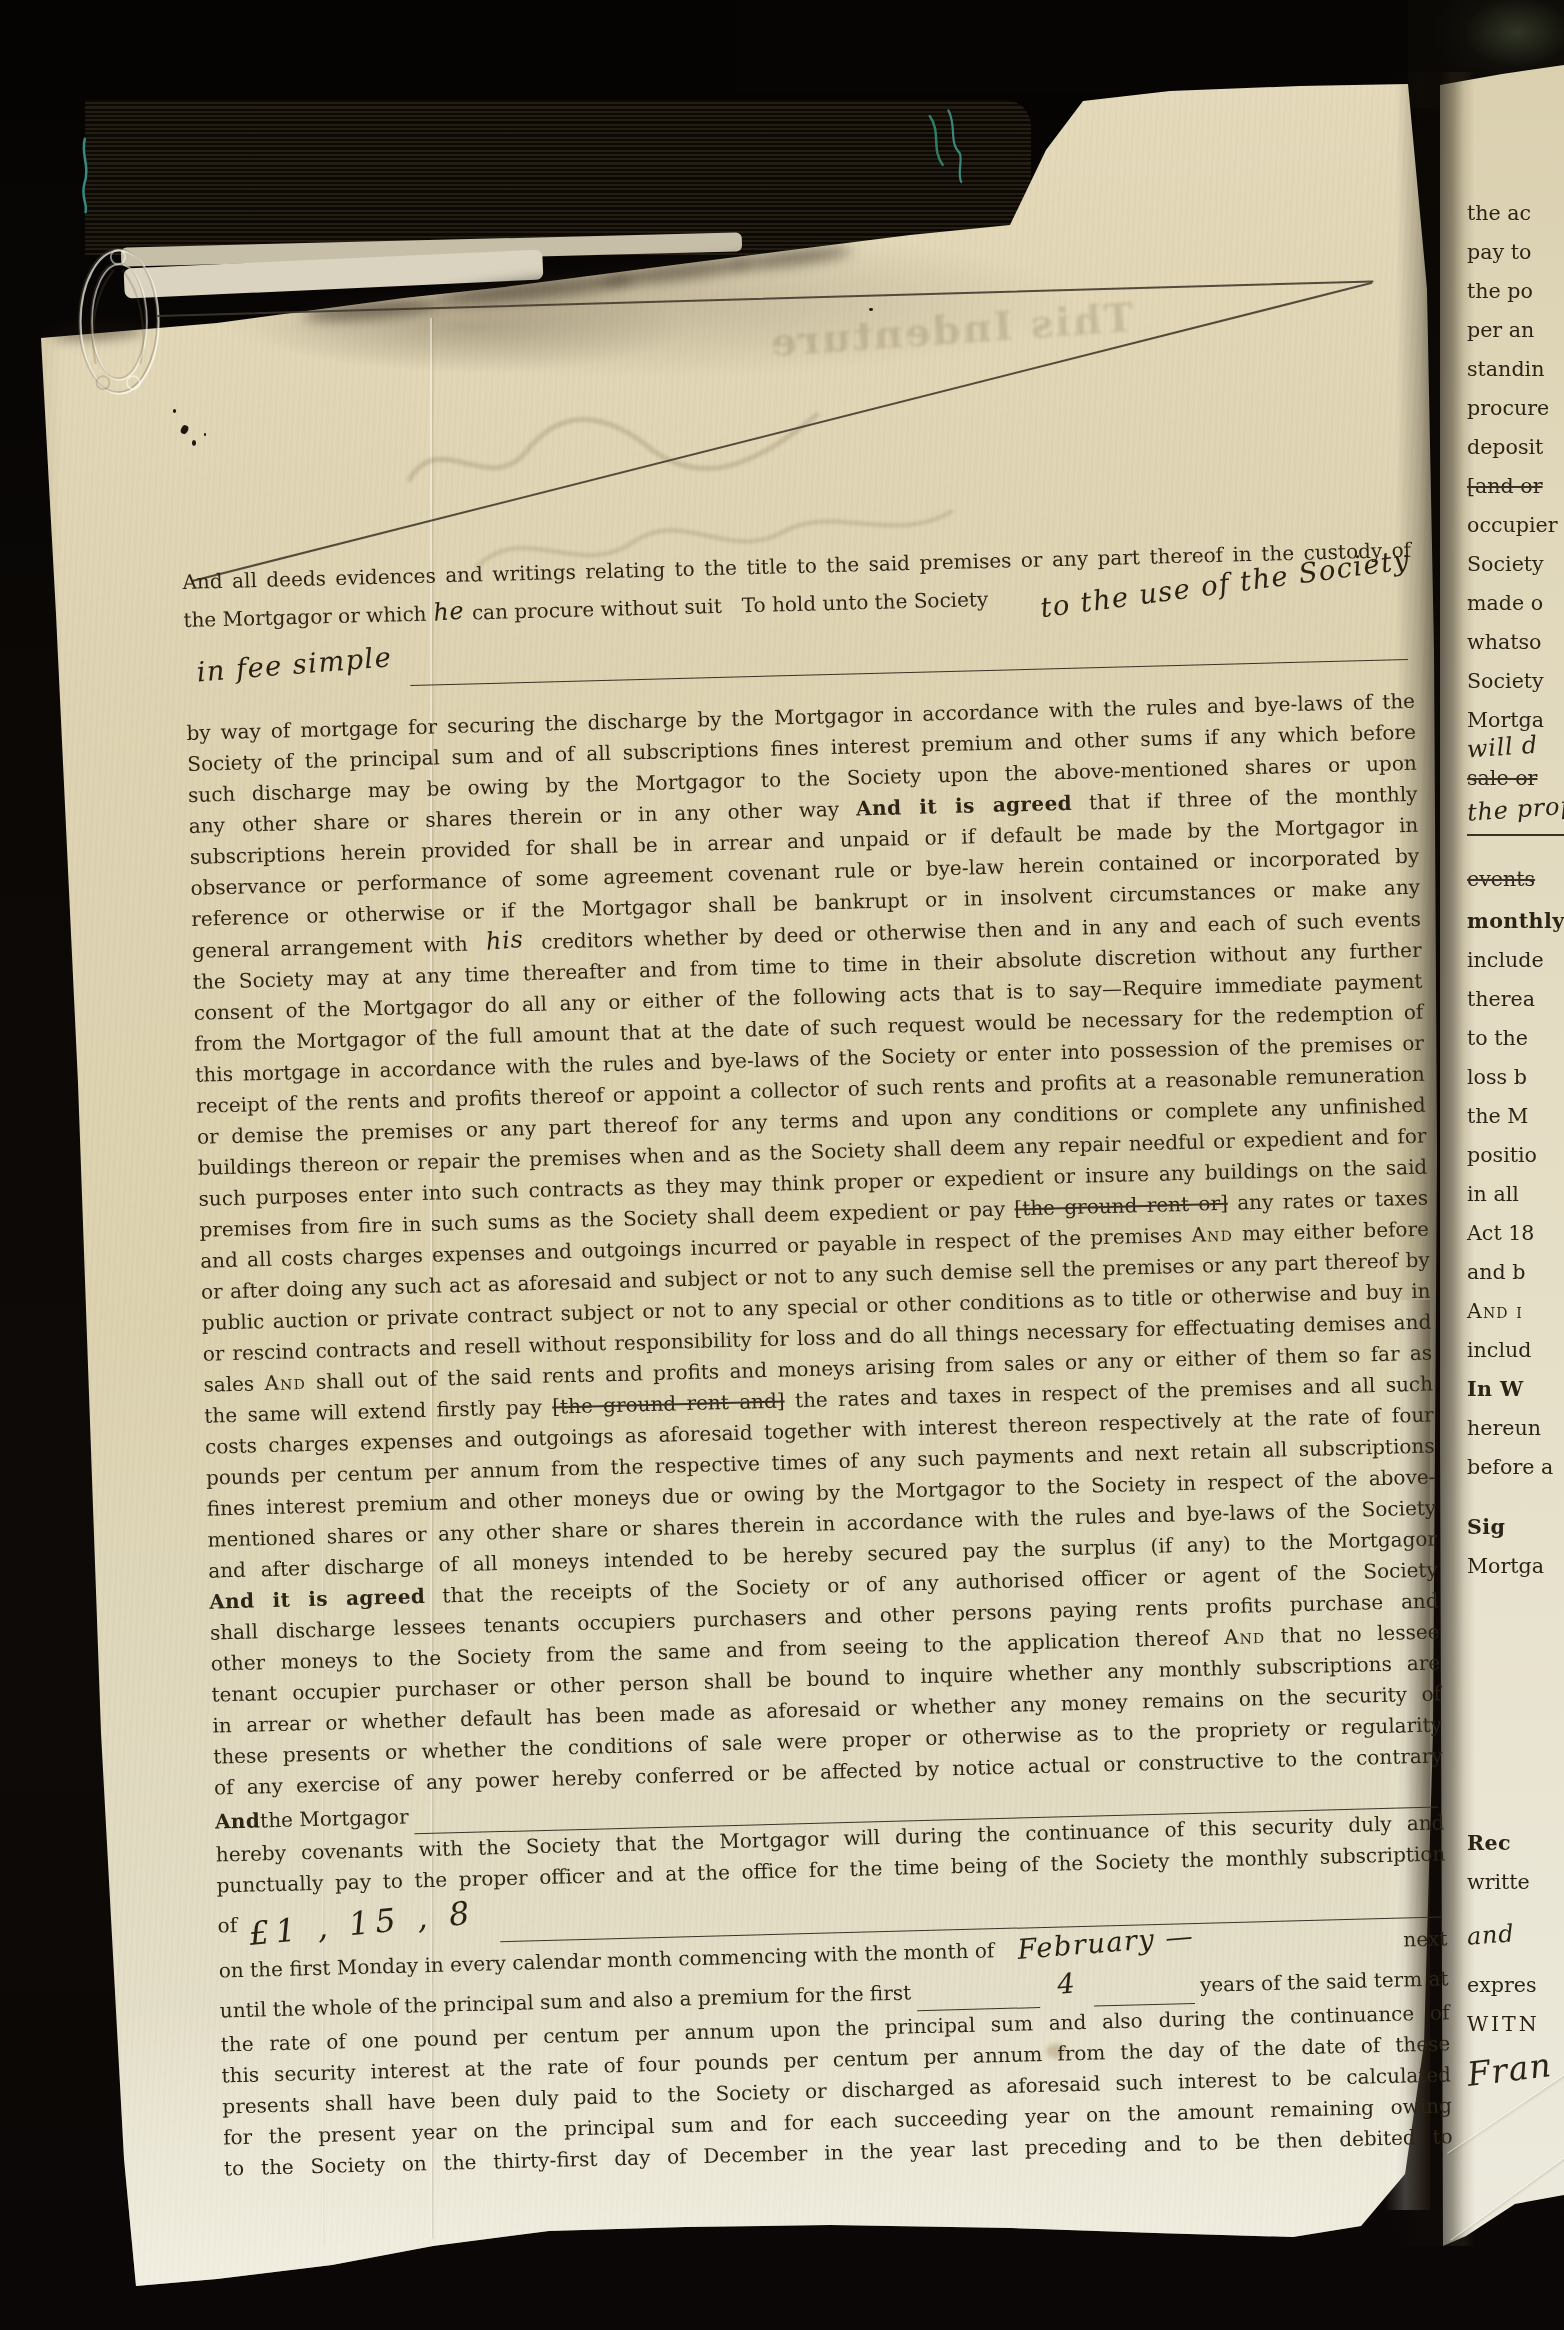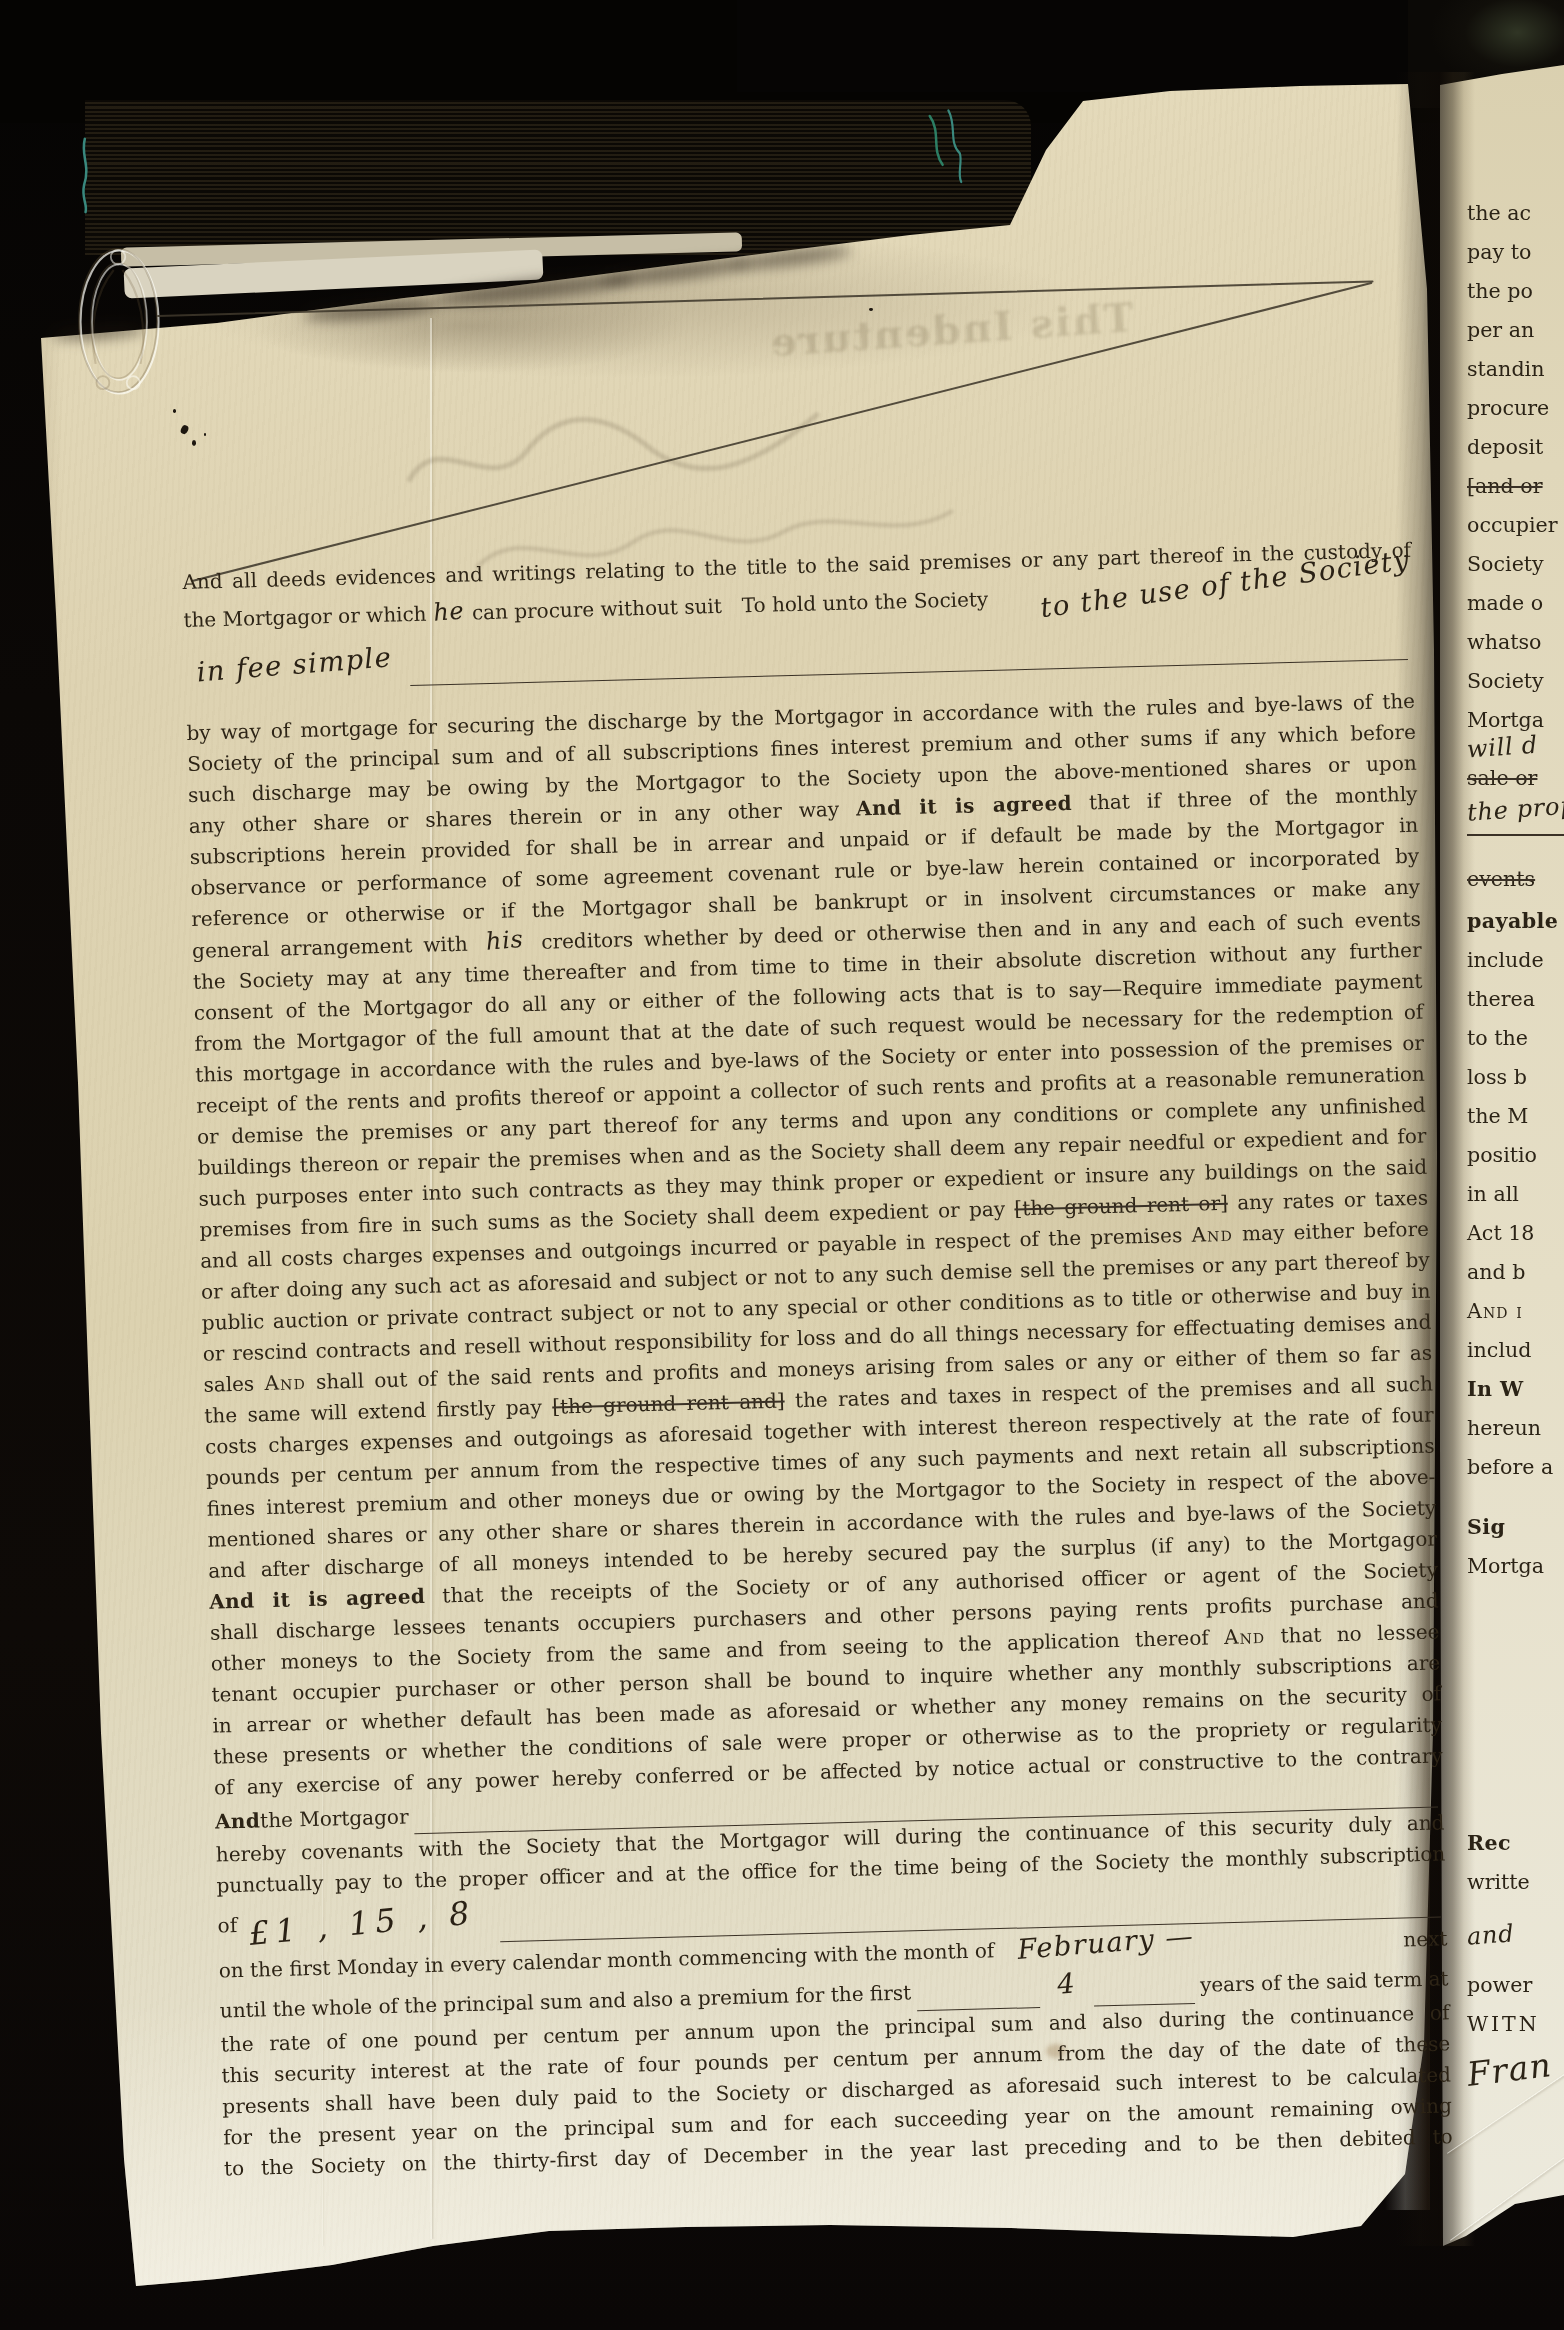--- a/index.html
+++ b/index.html
@@ -272,41 +272,41 @@
       <div class="rln"><span>Society</span></div>
       <div class="rln"><span>made o</span></div>
       <div class="rln"><span>whatso</span></div>
       <div class="rln"><span>Society</span></div>
       <div class="rln"><span>Mortga</span></div>
       <div class="rln" style="margin-top: -5.8px; height: 27.4px; line-height: 27.4px;"><span class="rp-hw">will d</span></div>
       <div class="rln" style="height: 32px; line-height: 32px;"><span class="rp-st">sale or</span></div>
       <div class="rln" style="height: 30px; line-height: 30px;"><span class="rp-hw">the prop</span></div>
       <div class="rln rp-rl" style="height: 20px; line-height: 20px;"></div>
       <div class="rln" style="margin-top: 4.3px; height: 39px; line-height: 39px;"><span class="rp-st">events</span></div>
-      <div class="rln" style="margin-top: 2.9px; height: 39px; line-height: 39px;"><span class="rp-bl">payable</span></div>
+      <div class="rln" style="margin-top: 2.9px; height: 39px; line-height: 39px;"><span class="rp-bl">monthly</span></div>
       <div class="rln"><span>include</span></div>
       <div class="rln"><span>therea</span></div>
       <div class="rln"><span>to the</span></div>
       <div class="rln"><span>loss b</span></div>
       <div class="rln"><span>the M</span></div>
       <div class="rln"><span>positio</span></div>
       <div class="rln"><span>in all</span></div>
       <div class="rln"><span>Act 18</span></div>
       <div class="rln"><span>and b</span></div>
       <div class="rln"><span class="rp-sc">And i</span></div>
       <div class="rln"><span>includ</span></div>
       <div class="rln"><span class="rp-bl">In W</span></div>
       <div class="rln"><span>hereun</span></div>
       <div class="rln"><span>before a</span></div>
       <div class="rln" style="margin-top: 21.7px; height: 39px; line-height: 39px;"><span class="rp-bl">Sig</span></div>
       <div class="rln"><span>Mortga</span></div>
       <div class="rln" style="margin-top: 238px; height: 39px; line-height: 39px;"><span class="rp-bl">Rec</span></div>
       <div class="rln"><span>writte</span></div>
       <div class="rln" style="margin-top: 10px; height: 46px; line-height: 46px;"><span class="rp-hw">and</span></div>
-      <div class="rln" style="margin-top: 7.2px; height: 39px; line-height: 39px;"><span>power</span></div>
+      <div class="rln" style="margin-top: 7.2px; height: 39px; line-height: 39px;"><span>expres</span></div>
       <div class="rln"><span class="rp-cap">WITN</span></div>
       <div class="rln" style="margin-top: 4.3px; height: 43px; line-height: 43px;"><span class="rp-sig">Fran</span></div>
     </div>
 
   <div class="abs fold" id="fold1"></div>
   <div class="abs fold" id="fold2"></div>
 </div>
 
 
 </body></html>

